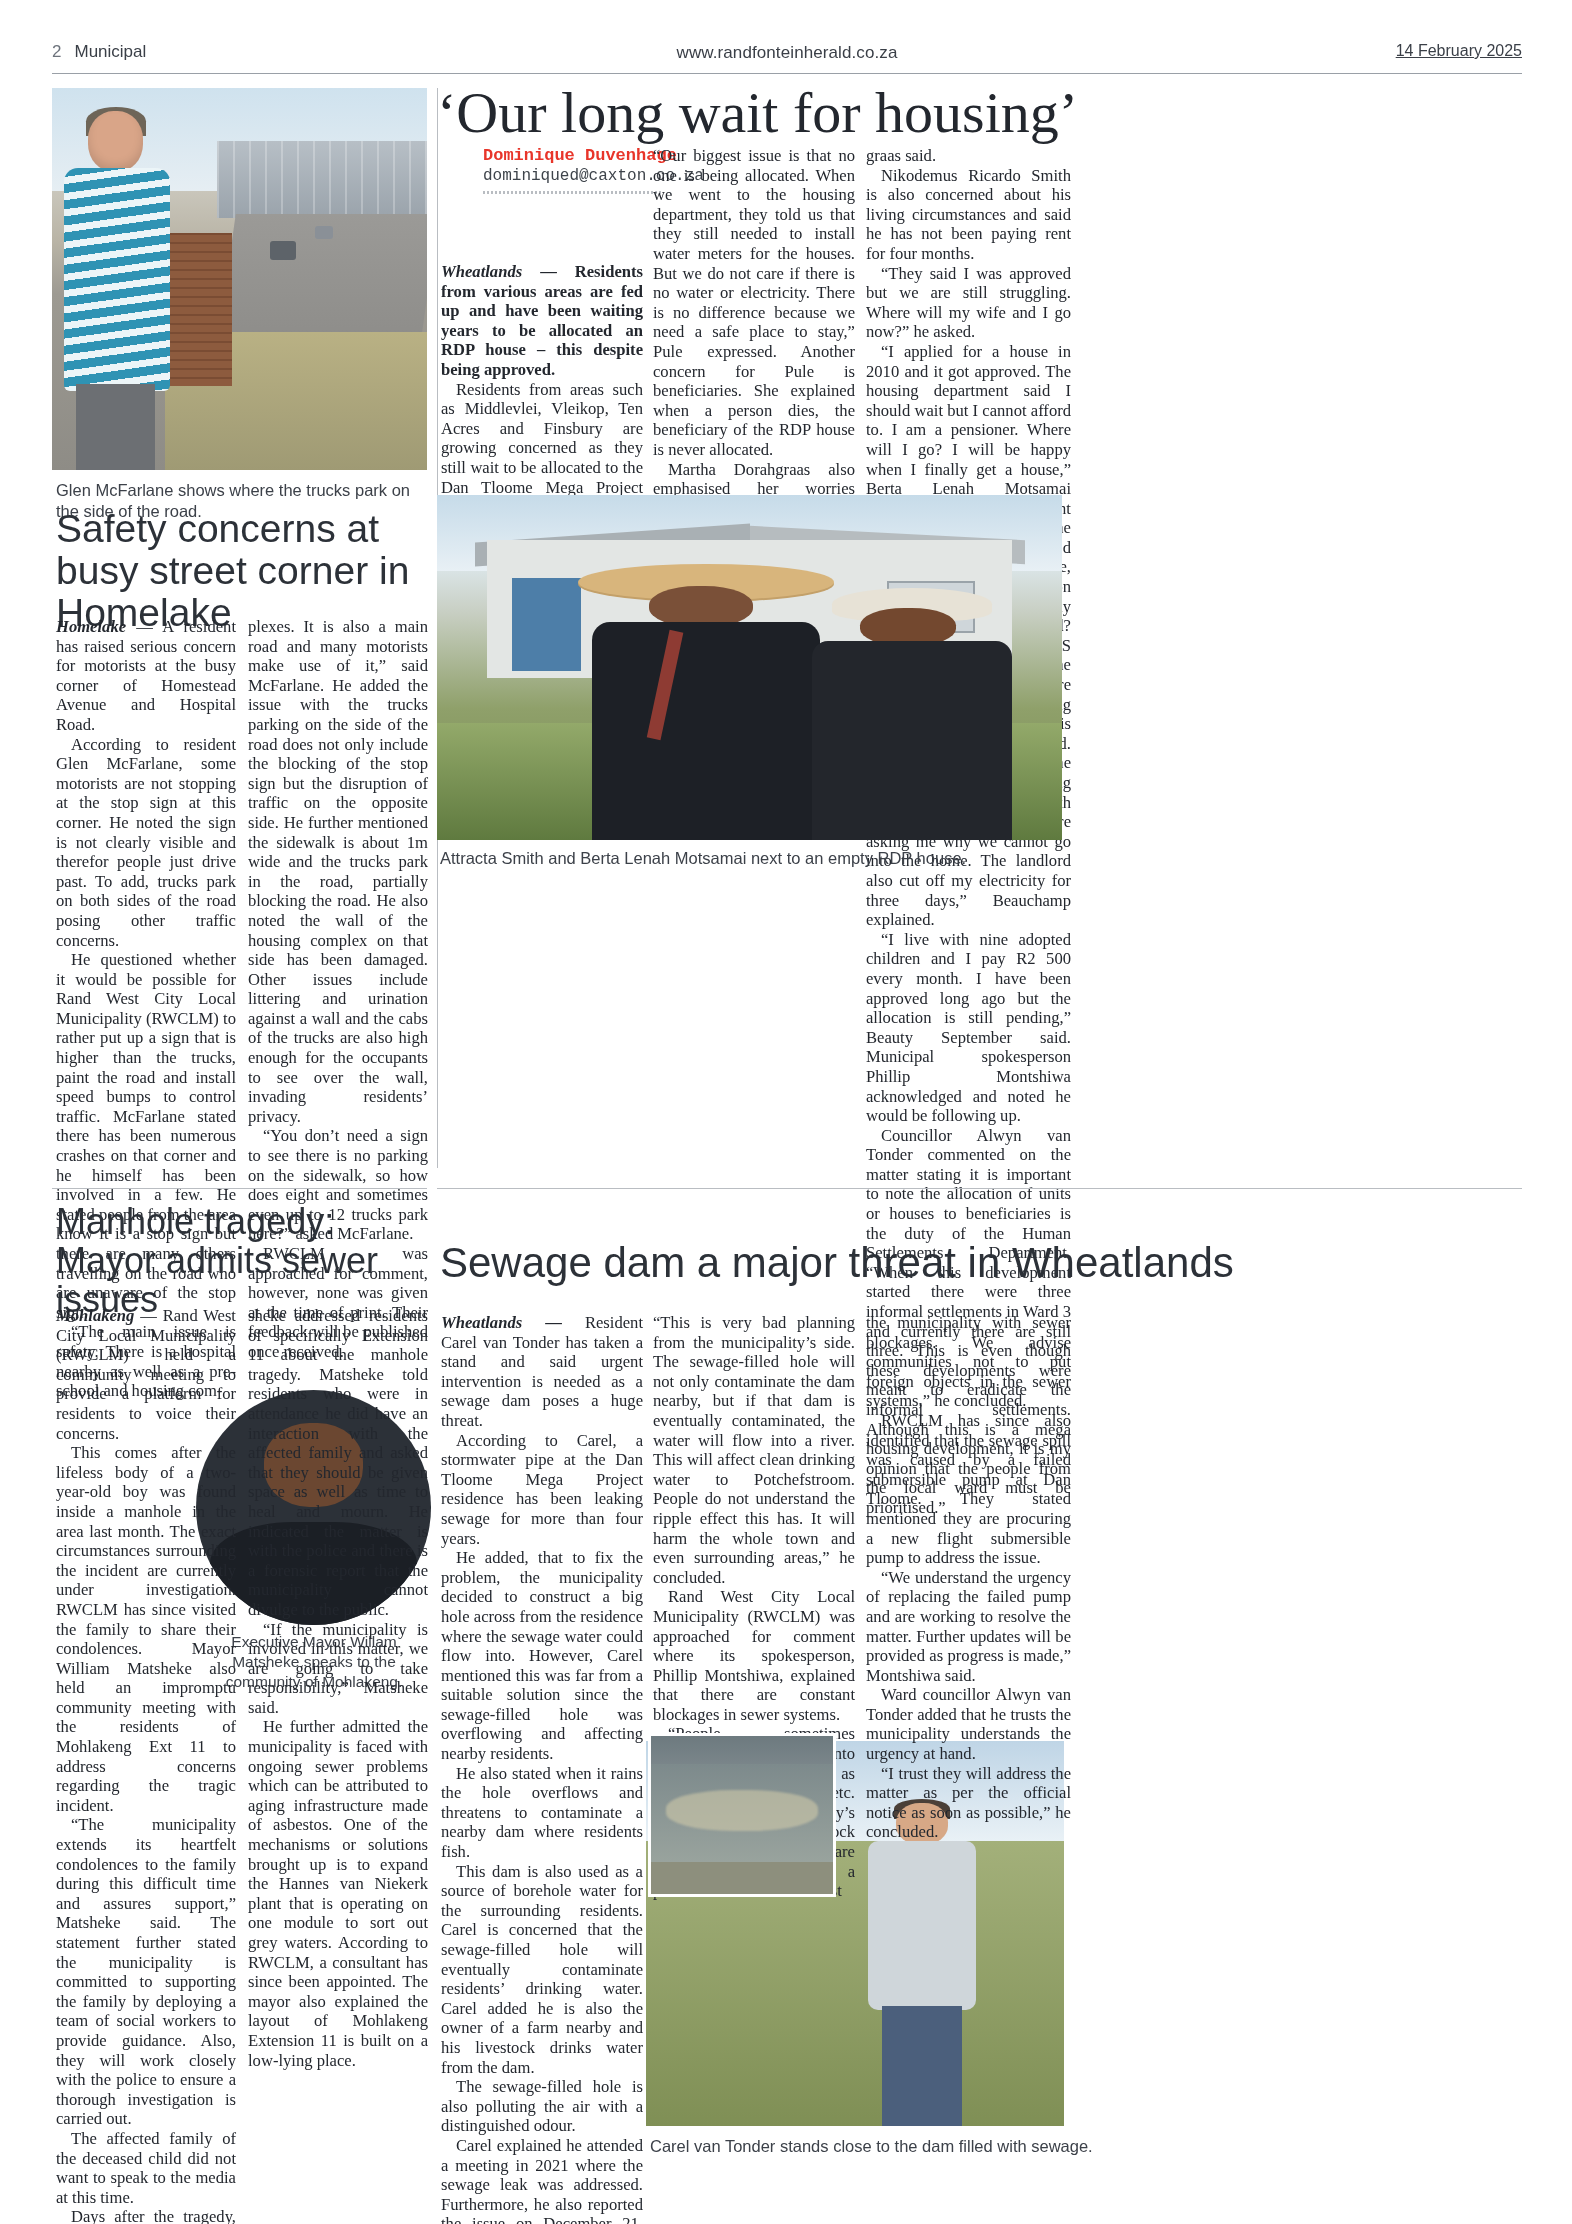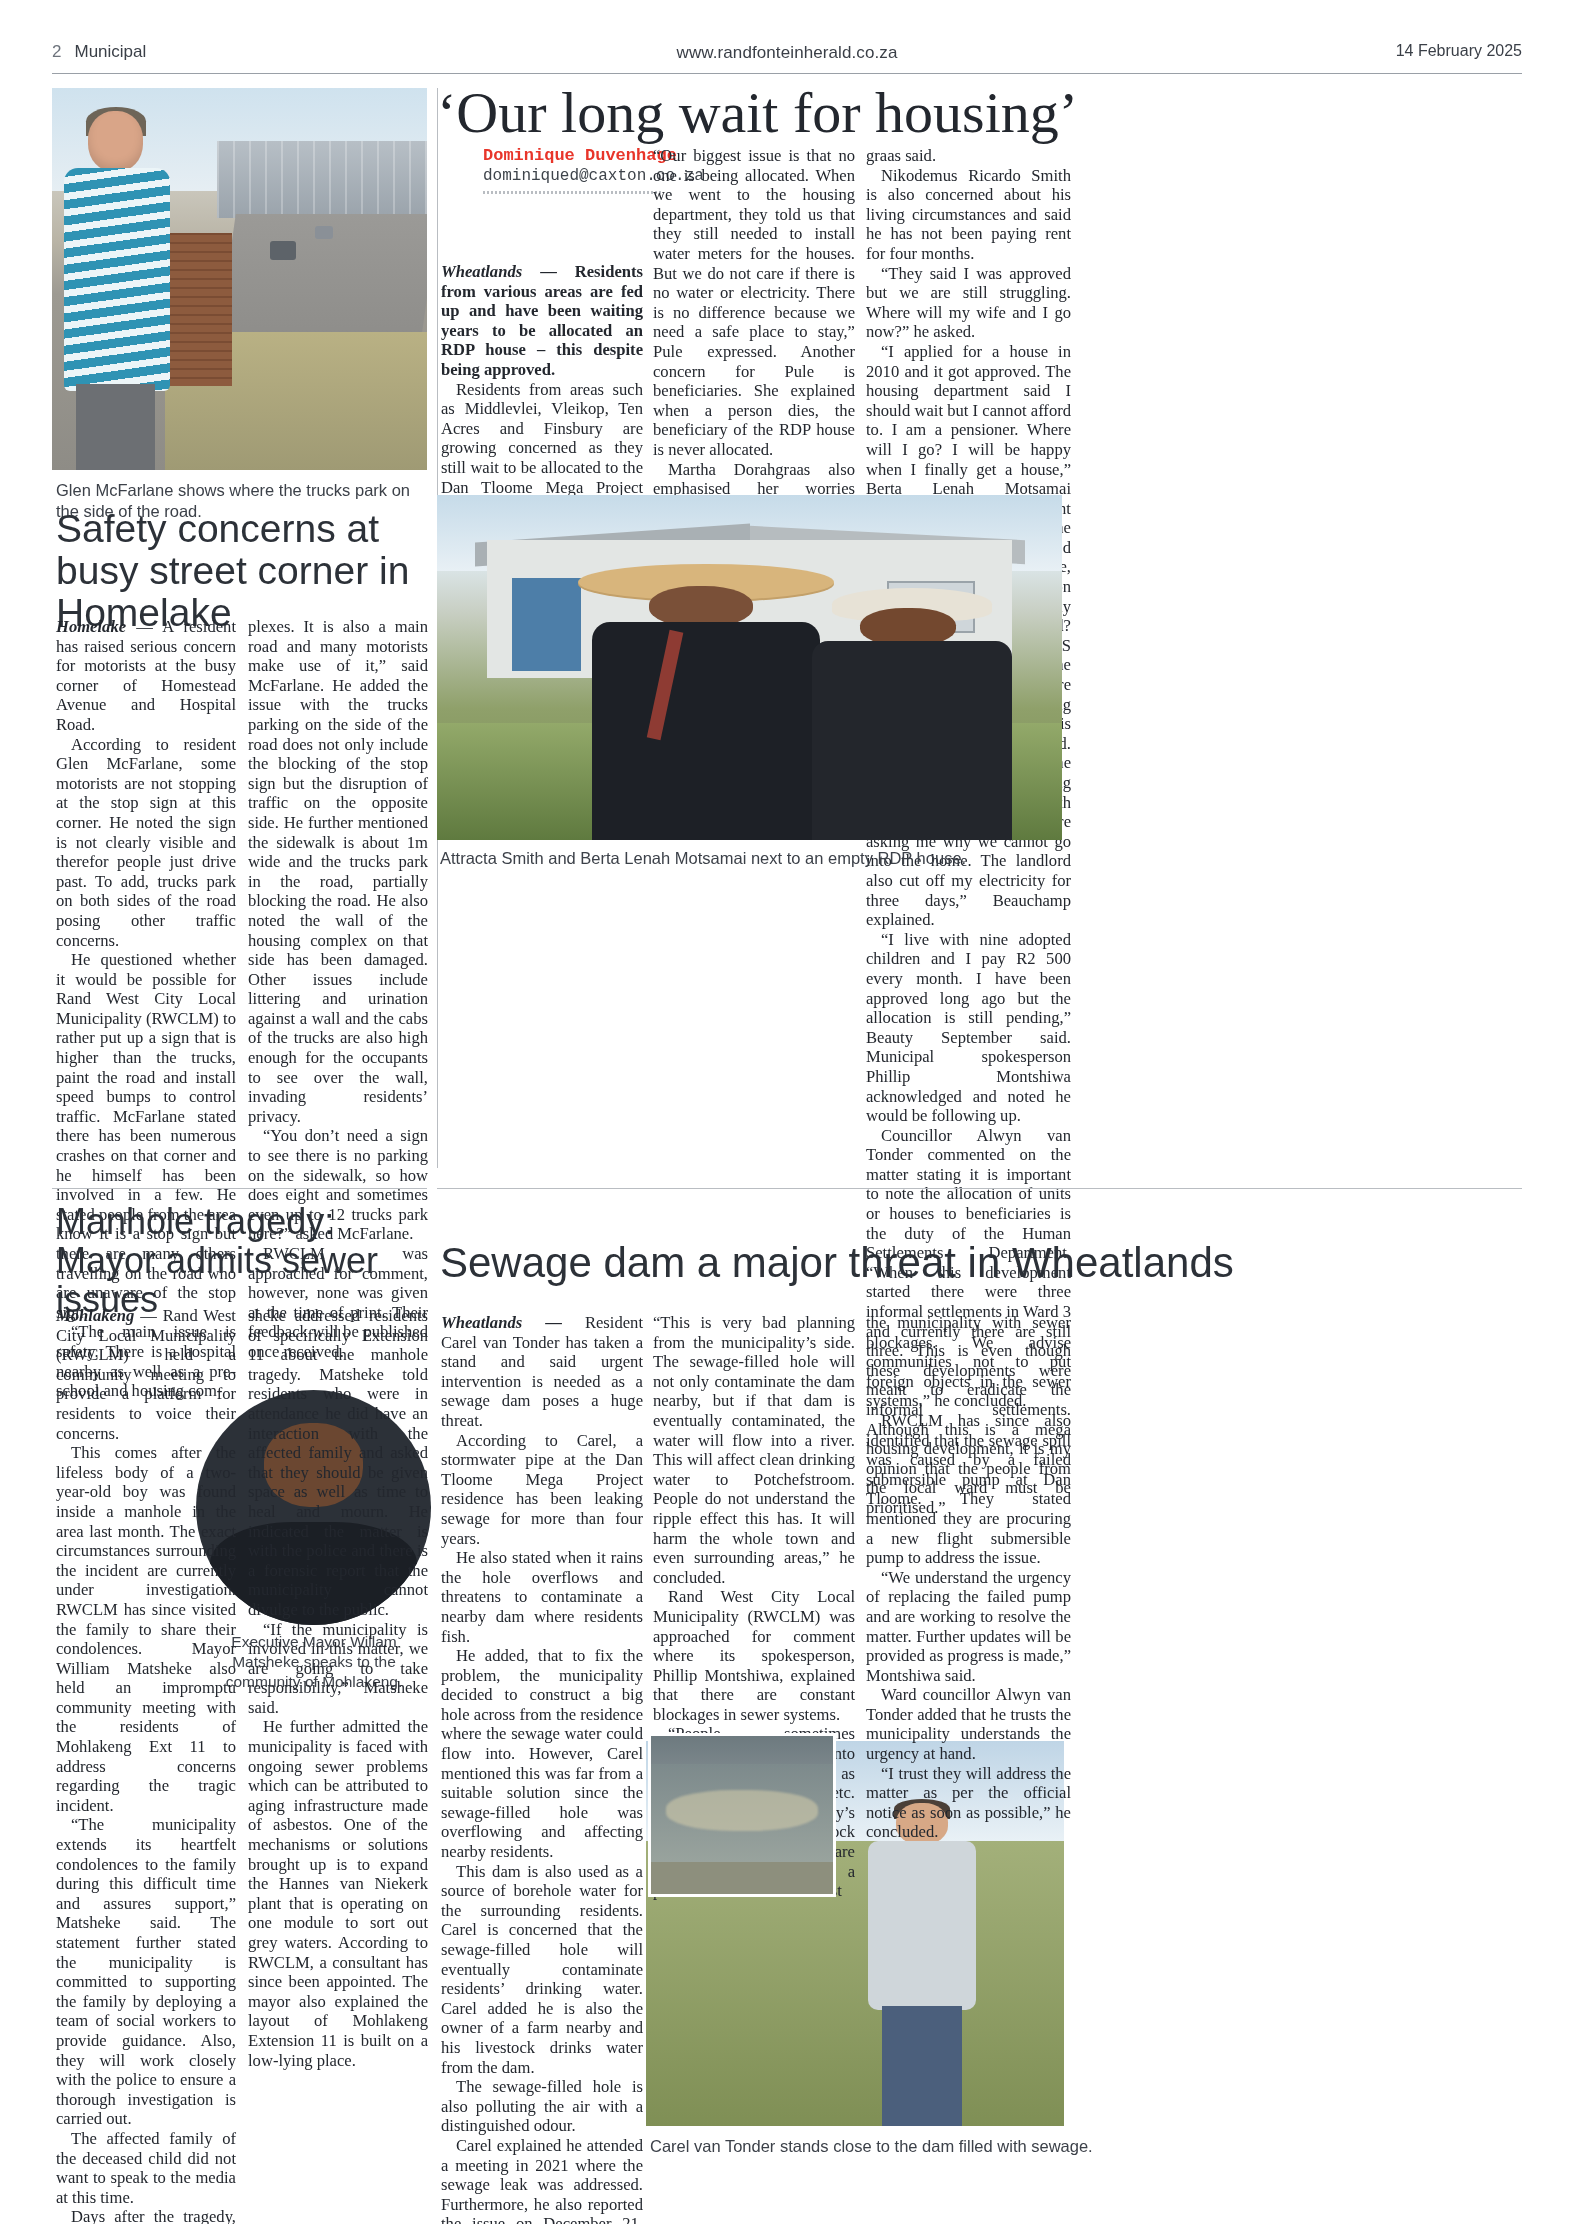--- a/index.html
+++ b/index.html
@@ -8,21 +8,21 @@
     font-family:"Liberation Serif", serif;color:#2b2f36;
     -webkit-font-smoothing:antialiased;
   }
   .page{position:relative;width:1572px;height:2224px;overflow:hidden;}
 
   
   .masthead{position:absolute;left:52px;top:42px;width:1470px;height:26px;}
   .mh-left{position:absolute;left:0;top:0;font-family:"Liberation Sans",sans-serif;font-size:17px;color:#3a3f47;}
   .mh-left .folio{color:#6d737c;margin-right:13px;}
   .mh-center{position:absolute;left:0;right:0;top:1px;text-align:center;font-family:"Liberation Sans",sans-serif;font-size:17px;color:#3a3f47;letter-spacing:.1px;}
-  .mh-right{position:absolute;right:0;top:0;font-family:"Liberation Sans",sans-serif;font-size:16px;color:#3a3f47;}
+  .mh-right{position:absolute;right:0;top:0;font-family:"Liberation Sans",sans-serif;font-size:16px;color:#3a3f47;text-decoration:underline;}
   .rule{position:absolute;background:#9aa0a7;}
   .rule-top{left:52px;top:73px;width:1470px;height:1px;}
 
   
   .vrule{position:absolute;width:1px;background:#b9bdc2;}
 
   
   .photo{position:absolute;overflow:hidden;background:#c9ced3;}
 
   
@@ -237,22 +237,22 @@
       <p class="">He further admitted the municipality is faced with ongoing sewer problems which can be attributed to aging infrastructure made of asbestos. One of the mechanisms or solutions brought up is to expand the Hannes van Niekerk plant that is operating on one module to sort out grey waters. According to RWCLM, a consultant has since been appointed. The mayor also explained the layout of Mohlakeng Extension 11 is built on a low-lying place.</p>
     </div>
 
   <div class="rule" style="left:437px;top:1188px;width:1085px;height:1px;background:#b9bdc2;"></div>
 
   <div class="hl-sans" style="left:440px;top:1240px;width:1090px;font-size:42px;">Sewage dam a major threat in Wheatlands</div>
 
   <div class="col" id="sewage-c1" style="left:441px;top:1313px;width:202px;">
       <p class="first"><span class="loc">Wheatlands</span> <span class="lead">—</span> Resident Carel van Tonder has taken a stand and said urgent intervention is needed as a sewage dam poses a huge threat.</p>
       <p class="">According to Carel, a stormwater pipe at the Dan Tloome Mega Project residence has been leaking sewage for more than four years.</p>
+      <p class="">He added, that to fix the problem, the municipality decided to construct a big hole across from the residence where the sewage water could flow into. However, Carel mentioned this was far from a suitable solution since the sewage-filled hole was overflowing and affecting nearby residents.</p>
       <p class="">He also stated when it rains the hole overflows and threatens to contaminate a nearby dam where residents fish.</p>
-      <p class="">He added, that to fix the problem, the municipality decided to construct a big hole across from the residence where the sewage water could flow into. However, Carel mentioned this was far from a suitable solution since the sewage-filled hole was overflowing and affecting nearby residents.</p>
       <p class="">This dam is also used as a source of borehole water for the surrounding residents. Carel is concerned that the sewage-filled hole will eventually contaminate residents’ drinking water. Carel added he is also the owner of a farm nearby and his livestock drinks water from the dam.</p>
       <p class="">The sewage-filled hole is also polluting the air with a distinguished odour.</p>
       <p class="">Carel explained he attended a meeting in 2021 where the sewage leak was addressed. Furthermore, he also reported the issue on December 21, 2024. He further stated he has since had trouble with reporting the issue to ward councillors.</p>
     </div>
   <div class="col" id="sewage-c2" style="left:653px;top:1313px;width:202px;">
       <p class="first">“This is very bad planning from the municipality’s side. The sewage-filled hole will not only contaminate the dam nearby, but if that dam is eventually contaminated, the water will flow into a river. This will affect clean drinking water to Potchefstroom. People do not understand the ripple effect this has. It will harm the whole town and even surrounding areas,” he concluded.</p>
       <p class="">Rand West City Local Municipality (RWCLM) was approached for comment where its spokesperson, Phillip Montshiwa, explained that there are constant blockages in sewer systems.</p>
       <p class="">“People sometimes discharge foreign objects into sewer systems such as sanitary pads, oil, grease, etc. As part of the municipality’s operation, we unblock blockages when they are reported. We also have a panel of contractors to assist</p>
     </div>
   <div class="col" id="sewage-c3" style="left:866px;top:1313px;width:205px;">

